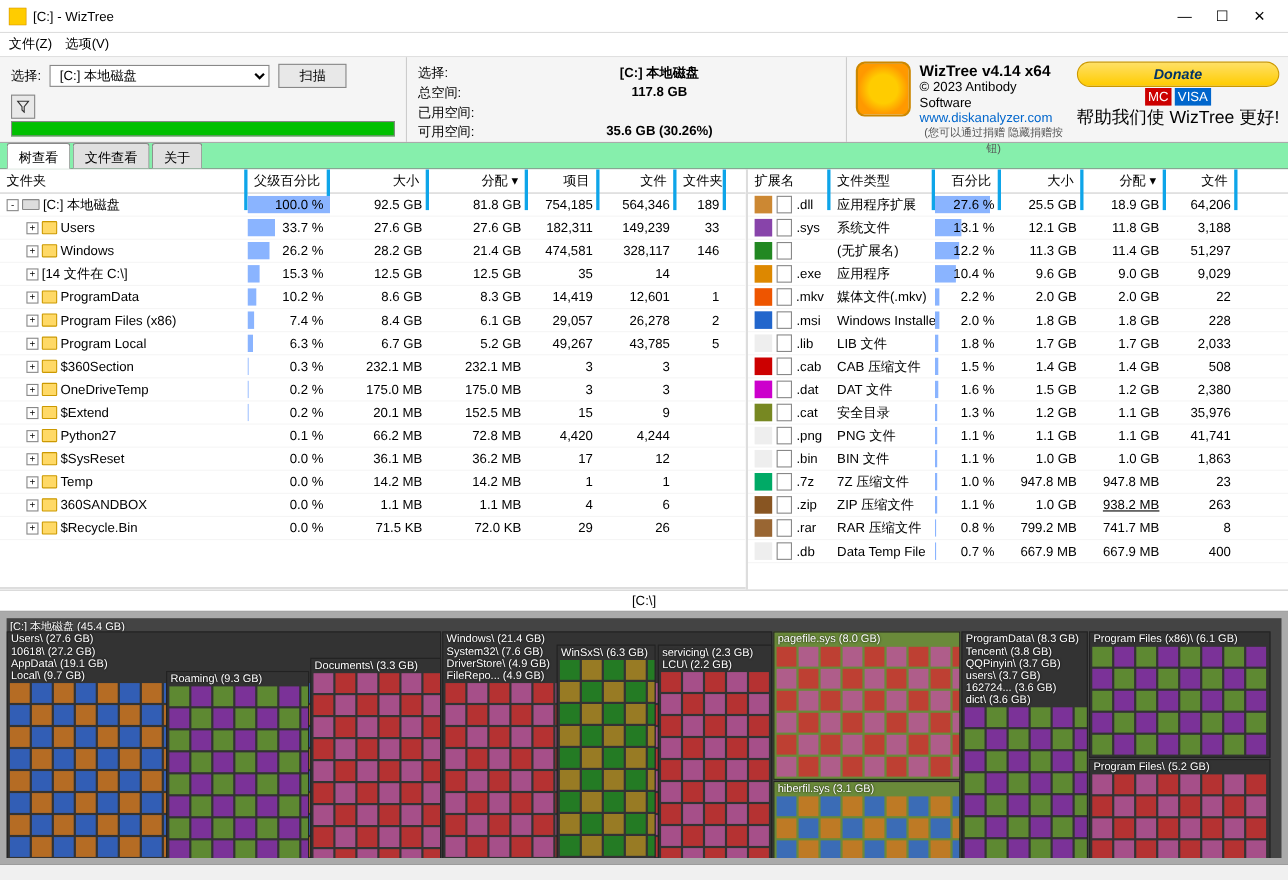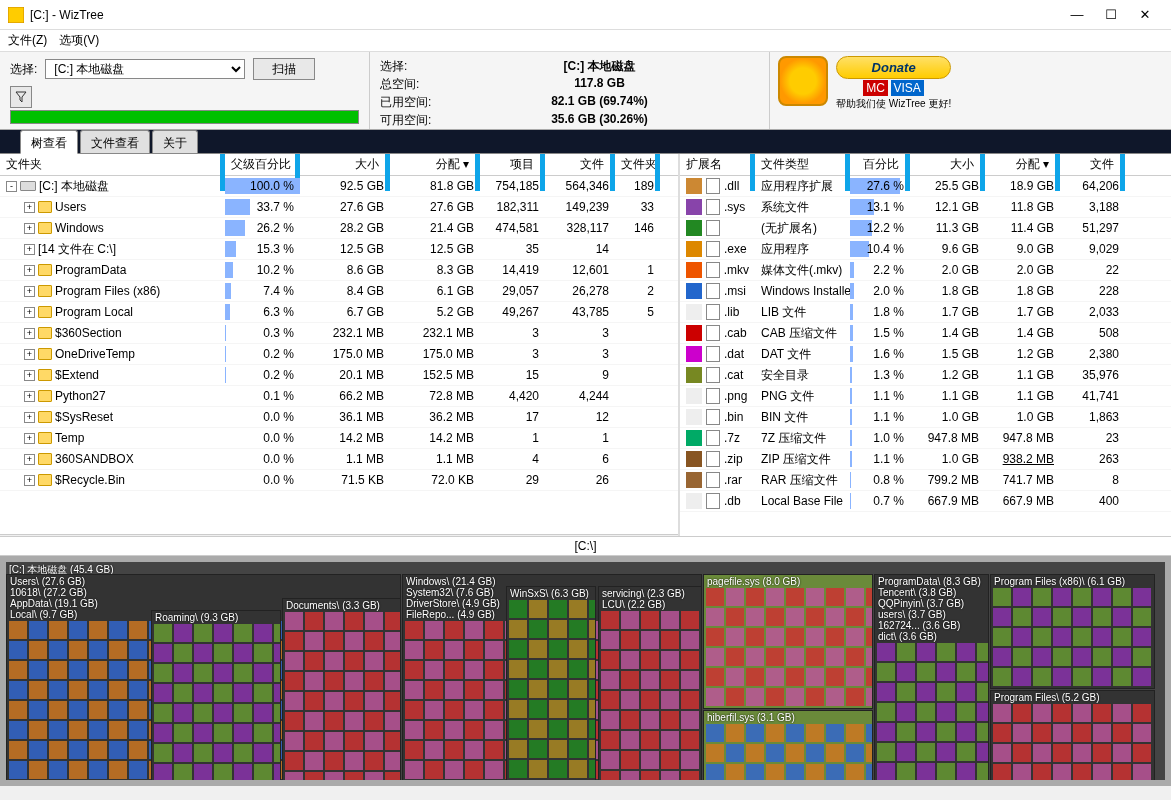--- a/index.html
+++ b/index.html
@@ -26,31 +26,31 @@
 .toolbar .mid .val { flex: 1; text-align: center; font-weight: bold; }
 .toolbar .right { flex: 1; padding: 4px 8px; display: flex; align-items: flex-start; gap: 8px; }
 .toolbar .right .logo { width: 50px; height: 50px; background: radial-gradient(circle, #ffcc00 40%, #ff9900 70%); border-radius: 8px; border: 2px solid #cc8800; position: relative; }
 .toolbar .right .info { flex: 1; font-size: 12px; }
 .toolbar .right .info .ver { font-weight: bold; font-size: 14px; }
 .toolbar .right .info .link { color: #0066cc; cursor: pointer; }
 .toolbar .right .info .small { font-size: 10px; color: #555; text-align: center; }
 .toolbar .right .donate { text-align: center; }
 .toolbar .right .donate-btn { background: linear-gradient(#ffe066, #ffcc00); border: 1px solid #cc9900; border-radius: 12px; padding: 3px 16px; font-weight: bold; font-style: italic; color: #003366; cursor: pointer; font-size: 13px; }
 .toolbar .right .donate .cards { font-size: 9px; margin-top: 2px; }
-.toolbar .right .donate .help { font-size: 10px; margin-top: 2px; }
-.tabs { background: #0f172a; height: 24px; display: flex; border-bottom: 1px solid #888; padding-left: 20px; }
+.toolbar .right .donate .help { font-size: 16px; margin-top: 2px; }
+.tabs { background: #86efac; height: 24px; display: flex; border-bottom: 1px solid #888; padding-left: 6px; }
 .tab { padding: 4px 10px; border: 1px solid #888; border-bottom: none; background: #e0e0e0; cursor: pointer; margin-right: 2px; border-radius: 3px 3px 0 0; }
 .tab.active { background: #fff; border-bottom: 1px solid #fff; margin-bottom: -1px; }
 .main { display: flex; height: 382px; background: #fff; }
 .panel { overflow: hidden; }
 .panel.left { width: 680px; border-right: 2px solid #ddd; }
 .panel.right { flex: 1; }
 .grid { width: 100%; }
 .grid-head { display: flex; background: #fff; border-bottom: 1px solid #ccc; height: 22px; align-items: center; }
-.grid-head .col { padding: 18px 6px; border-right: 5px solid #0ea5e9; font-size: 12px; overflow: hidden; white-space: nowrap; }
+.grid-head .col { padding: 18px 6px; border-right: 3px solid #0ea5e9; font-size: 12px; overflow: hidden; white-space: nowrap; }
 .grid-body { overflow-y: auto; height: 358px; }
 .grid-row { display: flex; height: 21px; align-items: center; border-bottom: 1px solid #f5f5f5; }
 .grid-row .cell { padding: 1px 6px; overflow: hidden; white-space: nowrap; font-size: 12px; }
 .tree-cell { display: flex; align-items: center; gap: 3px; }
 .expander { width: 11px; height: 11px; border: 1px solid #888; display: inline-flex; align-items: center; justify-content: center; font-size: 9px; line-height: 1; cursor: pointer; background: #fff; }
 .folder-icon { width: 14px; height: 12px; background: #ffd966; border: 1px solid #cc9900; border-radius: 1px; display: inline-block; }
 .drive-icon { width: 16px; height: 10px; background: #ddd; border: 1px solid #888; border-radius: 1px; display: inline-block; }
 .pct-bar { position: relative; height: 16px; display: flex; align-items: center; justify-content: flex-end; padding-right: 4px; }
 .pct-bar .fill { position: absolute; left: 0; top: 0; bottom: 0; background: #8ab4ff; }
 .pct-bar .txt { position: relative; font-size: 12px; }
@@ -103,29 +103,34 @@
     <div class="row">
         <span class="lbl">选择:</span>
         <span class="val">[C:] 本地磁盘</span>
       </div>
     <div class="row">
         <span class="lbl">总空间:</span>
         <span class="val">117.8 GB</span>
       </div>
     <div class="row">
         <span class="lbl">已用空间:</span>
-        <span class="val">82.1 GB  (69.74%)</span>
       </div>
     <div class="row">
         <span class="lbl">可用空间:</span>
         <span class="val">35.6 GB  (30.26%)</span>
       </div>
   </div>
   <div class="right">
     <div class="logo"></div>
+    <div class="info">
+      <div class="ver">WizTree v4.14 x64</div>
+      <div>© 2023 Antibody Software</div>
+      <div class="link">www.diskanalyzer.com</div>
+      <div class="small">(您可以通过捐赠 隐藏捐赠按钮)</div>
+    </div>
     <div class="donate">
       <div class="donate-btn">Donate</div>
       <div class="cards"><span style="background:#cc0000;color:#fff;padding:1px 3px;">MC</span> <span style="background:#0066cc;color:#fff;padding:1px 3px;">VISA</span></div>
       <div class="help">帮助我们使 WizTree 更好!</div>
     </div>
   </div>
 </div>
 
 <div class="tabs">
   <div class="tab active">树查看</div>
@@ -624,21 +629,21 @@
             <div class="cell num" style="width: 75px;">799.2 MB</div>
             <div class="cell num" style="width: 75px;">741.7 MB</div>
             <div class="cell num" style="width: 65px;">8</div>
           </div>
           <div class="grid-row">
             <div class="cell" style="width: 75px; display: flex; align-items: center; gap: 4px;">
               <span class="ext-color" style="background: rgb(238, 238, 238);"></span>
               <span class="ext-icon"></span>
               <span>.db</span>
             </div>
-            <div class="cell" style="width: 95px;">Local Base File</div>
+            <div class="cell" style="width: 95px;">Data Temp File</div>
             <div class="cell pct-bar" style="width: 60px;">
               <div class="fill" style="width: 2.1%;"></div>
               <span class="txt">0.7 %</span>
             </div>
             <div class="cell num" style="width: 75px;">667.9 MB</div>
             <div class="cell num" style="width: 75px;">667.9 MB</div>
             <div class="cell num" style="width: 65px;">400</div>
           </div>
         </div>
     </div>

